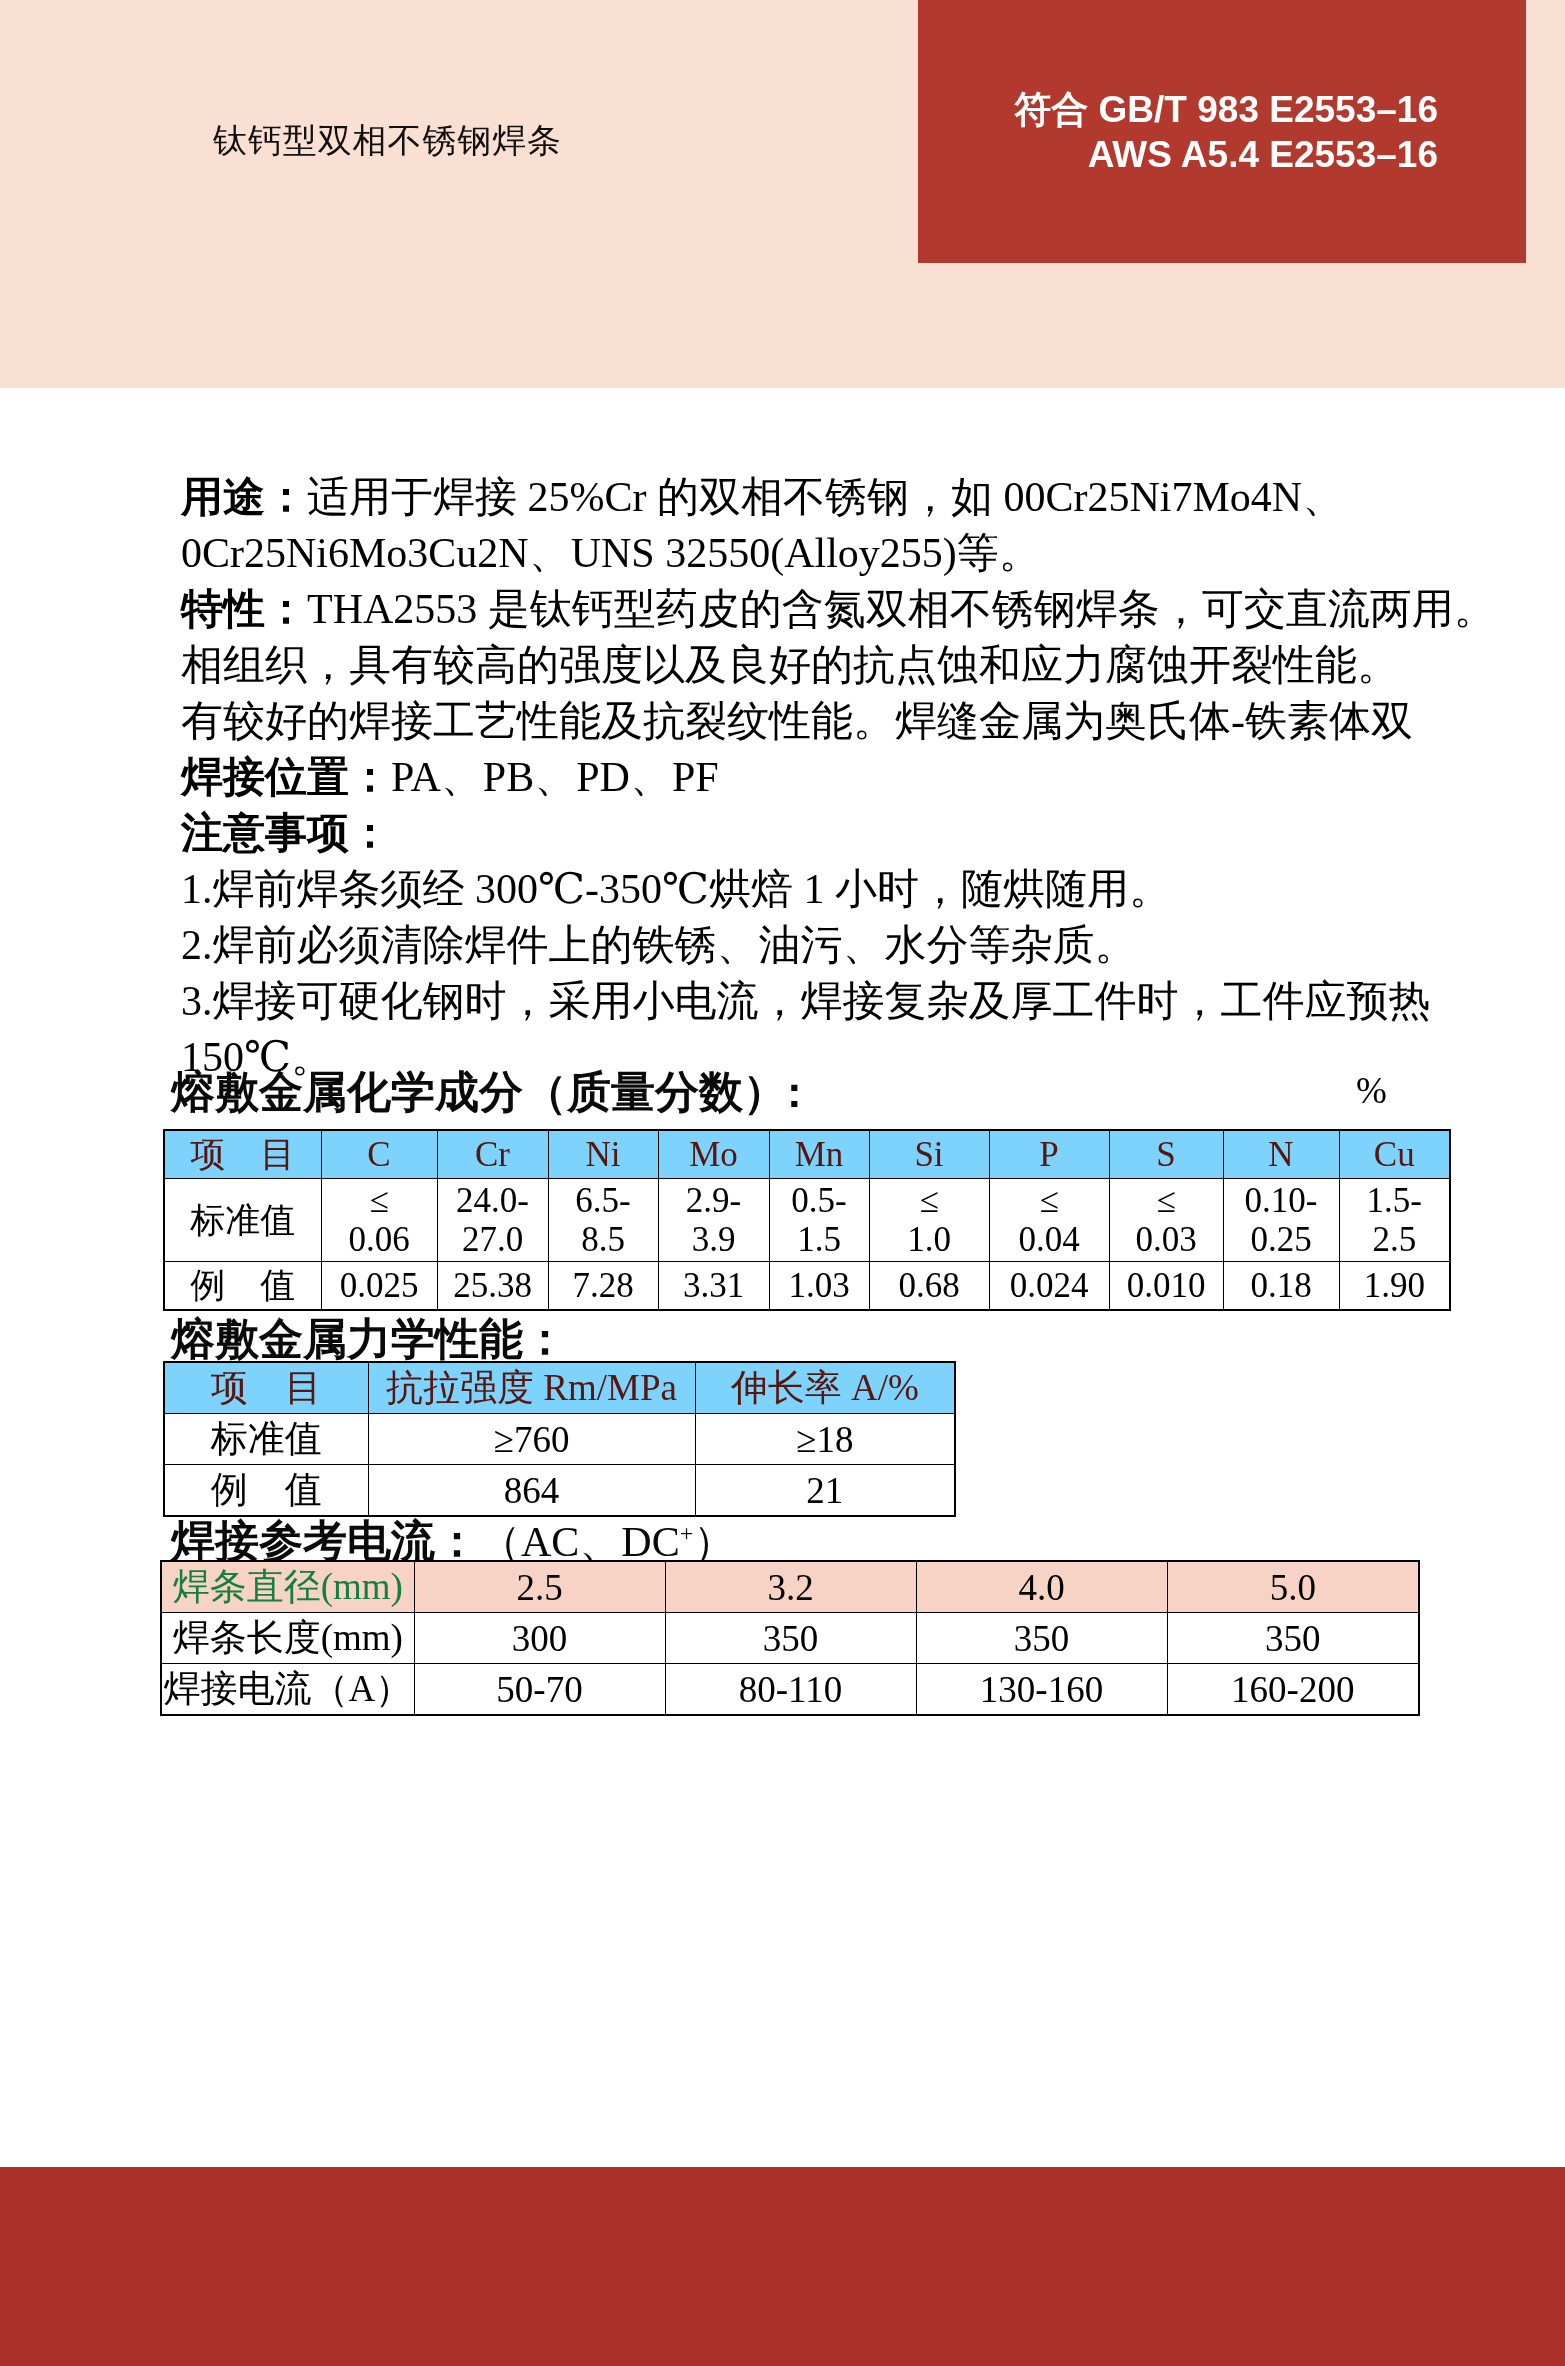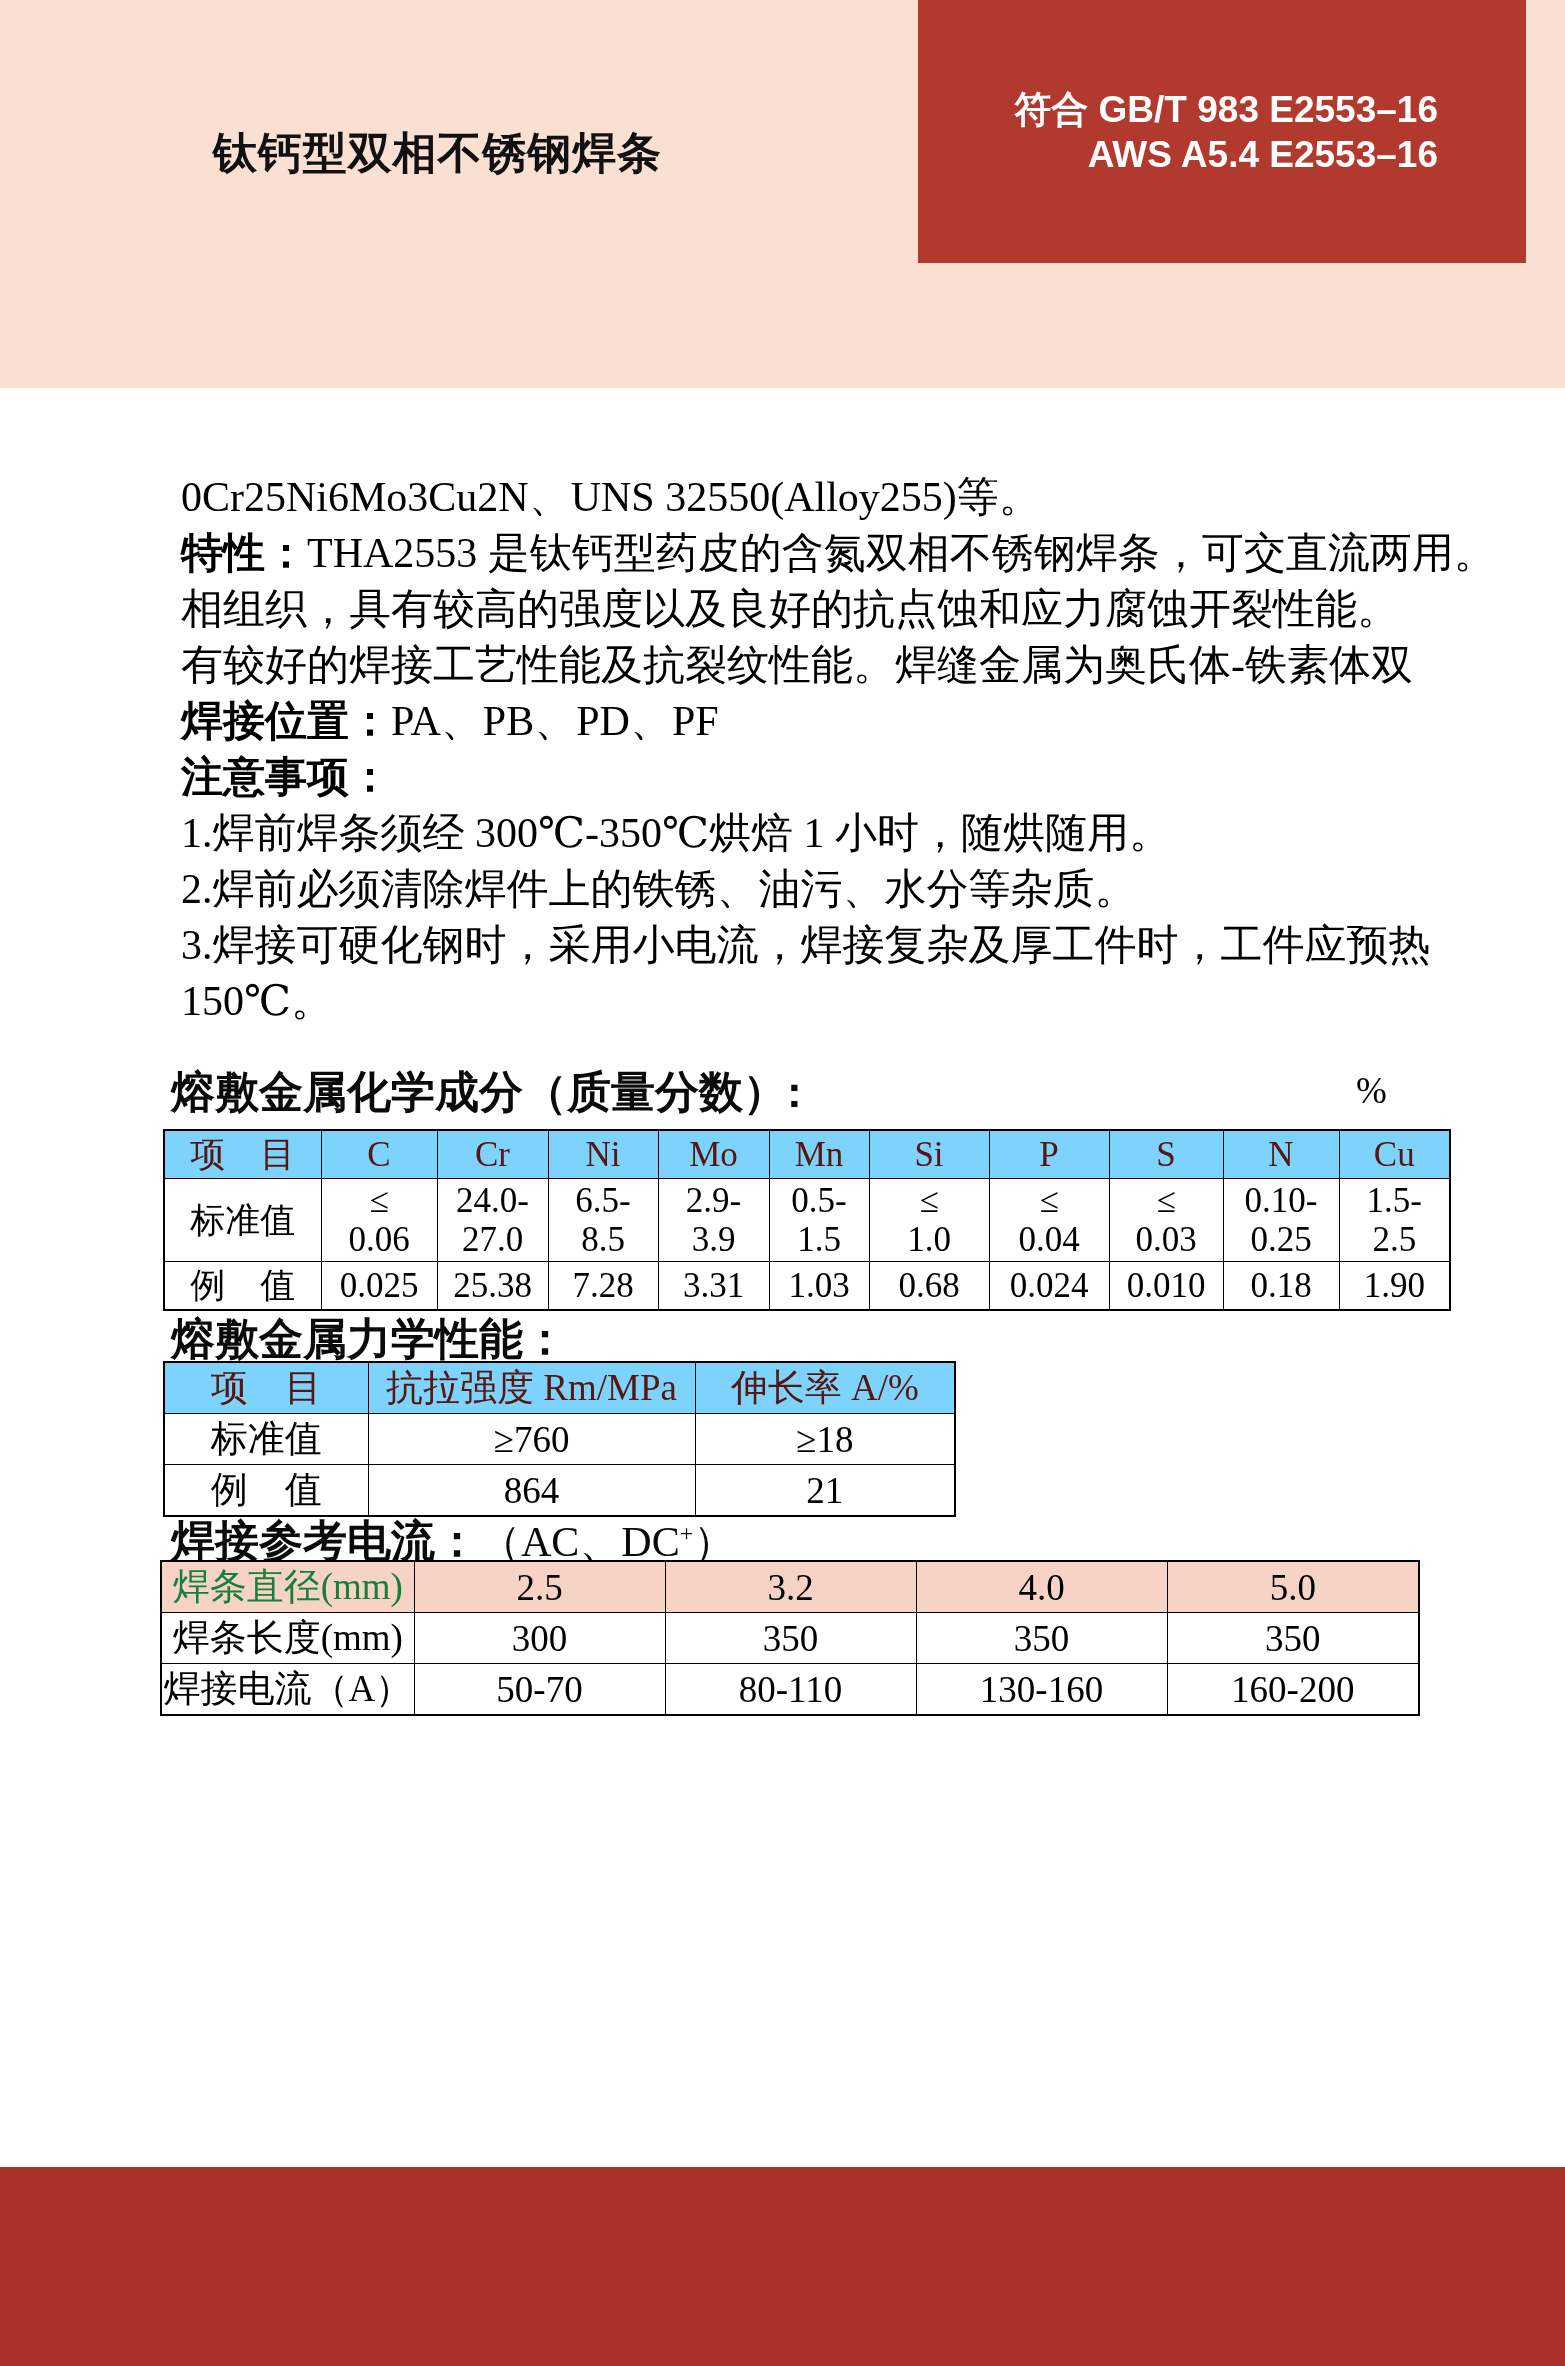--- a/index.html
+++ b/index.html
@@ -1,21 +1,21 @@
 <!DOCTYPE html>
 <html style="font-size:15px"><head>
 <meta charset="utf-8">
 <style>
   html,body{margin:0;padding:0;background:#ffffff;}
   .page{position:relative;width:1566px;height:2366px;background:#ffffff;overflow:hidden;
         font-family:"Liberation Serif","DejaVu Serif",serif;color:#000;}
   
   .band{position:absolute;left:0;top:0;width:1566px;height:388px;background:#fadfd3;}
-  .title{position:absolute;left:213px;top:124px;font-family:"Liberation Sans","DejaVu Sans",sans-serif;
-         font-weight:700;font-size:44px;letter-spacing:0.9px;color:#111;}
+  .title{position:absolute;left:213px;top:118px;font-family:"Liberation Sans","DejaVu Sans",sans-serif;
+         font-weight:400;font-size:34px;letter-spacing:0.9px;color:#111;}
   .badge{position:absolute;left:918px;top:0;width:608px;height:263px;background:#b2392d;
          display:flex;flex-direction:column;justify-content:center;align-items:flex-end;
          padding-right:0;box-sizing:border-box;}
   .badge .bline{font-family:"Liberation Sans","DejaVu Sans",sans-serif;font-weight:700;
          font-size:37px;line-height:45px;color:#ffffff;padding-right:88px;white-space:nowrap;}
   
   .bodyblock{position:absolute;left:181px;top:469px;width:1280px;}
   .bl{height:56px;line-height:56px;font-size:42px;white-space:nowrap;}
   .bl b{font-family:"Liberation Sans","DejaVu Sans",sans-serif;font-weight:700;}
   
@@ -53,20 +53,21 @@
 <div class="page">
 
   <div class="band"></div>
   <div class="title">钛钙型双相不锈钢焊条</div>
   <div class="badge">
     <div class="bline">符合 GB/T 983 E2553–16</div>
     <div class="bline">AWS A5.4 E2553–16</div>
   </div>
 
   <div class="bodyblock">
+    <div class="bl"><b>用途：</b><span>适用于焊接 25%Cr 的双相不锈钢，如 00Cr25Ni7Mo4N、</span></div>
     <div class="bl"><b></b><span>0Cr25Ni6Mo3Cu2N、UNS 32550(Alloy255)等。</span></div>
     <div class="bl"><b>特性：</b><span>THA2553 是钛钙型药皮的含氮双相不锈钢焊条，可交直流两用。</span></div>
     <div class="bl"><b></b><span>相组织，具有较高的强度以及良好的抗点蚀和应力腐蚀开裂性能。</span></div>
     <div class="bl"><b></b><span>有较好的焊接工艺性能及抗裂纹性能。焊缝金属为奥氏体-铁素体双</span></div>
     <div class="bl"><b>焊接位置：</b><span>PA、PB、PD、PF</span></div>
     <div class="bl"><b>注意事项：</b><span></span></div>
     <div class="bl"><b></b><span>1.焊前焊条须经 300℃-350℃烘焙 1 小时，随烘随用。</span></div>
     <div class="bl"><b></b><span>2.焊前必须清除焊件上的铁锈、油污、水分等杂质。</span></div>
     <div class="bl"><b></b><span>3.焊接可硬化钢时，采用小电流，焊接复杂及厚工件时，工件应预热</span></div>
     <div class="bl"><b></b><span>150℃。</span></div>

